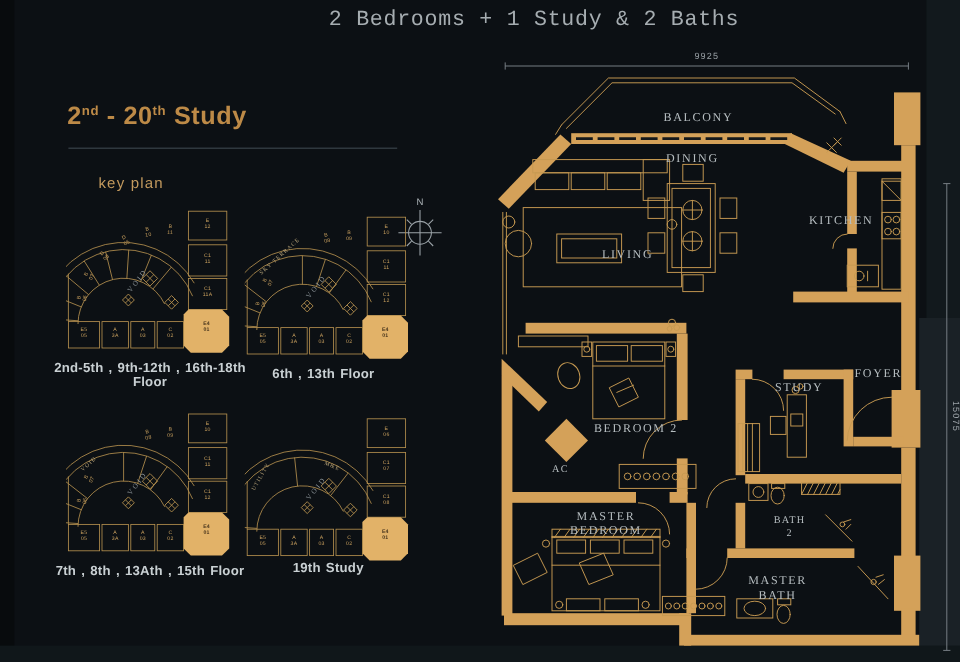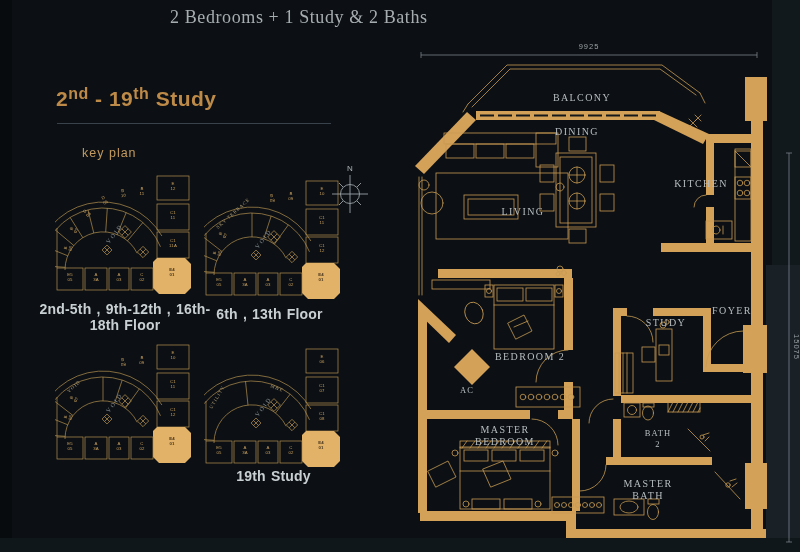--- a/index.html
+++ b/index.html
@@ -4,30 +4,30 @@
 <style>
   html,body{margin:0;padding:0;background:#0b0f12;}
   #page{position:relative;width:800px;height:552px;overflow:hidden;background:#0c1014;
         font-family:"Liberation Sans",sans-serif;}
   .band{position:absolute;pointer-events:none;}
   #band-left{left:0;top:0;width:12px;height:552px;background:#080b0d;}
   #band-right-top{right:0;top:0;width:28px;height:265px;background:#12191d;}
   #band-right-bot{right:0;top:265px;width:34px;height:287px;background:#1a2126;}
   #band-bottom{left:0;top:538px;width:800px;height:14px;background:#10171a;}
 
-  #title{position:absolute;left:170px;top:7px;width:550px;text-align:left;
-         font-family:Liberation Serif, serif;font-size:18px;letter-spacing:.6px;color:#a6adb1;}
+  #title{position:absolute;left:170px;top:7px;width:550px;text-align:center;
+         font-family:Liberation Mono, monospace;font-size:18px;letter-spacing:.6px;color:#a6adb1;}
   #heading{position:absolute;left:56px;top:85px;font-size:21px;font-weight:bold;
            color:#bd8a47;letter-spacing:.5px;}
-  #heading .sup{font-size:16px;vertical-align:7px;}
+  #heading .sup{font-size:11px;vertical-align:7px;}
   #divider{position:absolute;left:57px;top:123px;width:274px;height:1px;background:#39424a;}
   #keyplan-label{position:absolute;left:58px;top:146px;font-size:12.5px;color:#c39a5e;letter-spacing:1px;padding-left:24px;}
 
   .kp-box{position:absolute;}
-  .kp-caption{position:absolute;text-align:center;font-size:14px;font-weight:bold;
+  .kp-caption{position:absolute;text-align:center;font-size:11px;font-weight:bold;
               color:#c9d0d3;letter-spacing:.2px;word-spacing:1px;}
   .kl{fill:none;stroke:#b5904f;stroke-width:.7;}
   .kg{fill:#e2b268;stroke:none;}
   .ku{font:4.3px "Liberation Sans",sans-serif;fill:#c9a05e;letter-spacing:.2px;}
   .kgt{font:bold 4.3px "Liberation Sans",sans-serif;fill:#42301a;}
   .kat{font:4.8px "Liberation Serif",serif;fill:#b6a278;letter-spacing:1px;}
   .kv{font:6px "Liberation Serif",serif;fill:#8e969b;letter-spacing:2px;}
 
   .wall{fill:#d4a159;stroke:none;}
   .ol,.fu{fill:none;stroke:#c79a52;stroke-width:.8;stroke-linecap:round;}
@@ -42,21 +42,21 @@
 <body>
 
 <div id="page">
   <div id="band-left" class="band"></div>
   <div id="band-right-top" class="band"></div>
   <div id="band-right-bot" class="band"></div>
   <div id="band-bottom" class="band"></div>
 
   <div id="title">2 Bedrooms + 1 Study &amp; 2 Baths</div>
 
-  <div id="heading"><span>2</span><span class="sup">nd</span><span> - </span><span>19</span><span class="sup">th</span><span> Study</span></div>
+  <div id="heading"><span>2</span><span class="sup">nd</span><span> - </span><span>20</span><span class="sup">th</span><span> Study</span></div>
   <div id="divider"></div>
   <div id="keyplan-label">key plan</div>
 
   <svg style="position:absolute;left:330px;top:160px" width="40" height="58" viewBox="0 0 40 58">
     <text class="nt" x="17" y="11">N</text>
     <circle class="nc" cx="20" cy="34" r="9.5"></circle>
     <path class="nc" d="M20,15V53 M2,34H38 M13,27L9,23 M27,27L31,23 M13,41L9,45 M27,41L31,45"></path>
   </svg>
 
   <div class="kp-box" style="left:55px;top:172px"><svg class="kp" width="138" height="126" viewBox="0 0 138 126">
@@ -212,20 +212,21 @@
         <text x="41" y="104" class="ku" text-anchor="middle"><tspan x="41">A</tspan><tspan x="41" dy="5">3A</tspan></text>
         <text x="64" y="104" class="ku" text-anchor="middle"><tspan x="64">A</tspan><tspan x="64" dy="5">03</tspan></text>
         <text x="87" y="104" class="ku" text-anchor="middle"><tspan x="87">C</tspan><tspan x="87" dy="5">02</tspan></text>
         <text x="66" y="42" class="kat" transform="rotate(22 66 42)">M&amp;E</text>
         <text x="8" y="64" class="kat" transform="rotate(-60 8 64)">UTILITY</text>
         <text x="54" y="72" class="kv" transform="rotate(-52 54 72)">VOID</text>
       </svg></div>
 
   <div class="kp-caption" style="left:30px;top:301px;width:190px">2nd-5th , 9th-12th , 16th-18th Floor</div>
   <div class="kp-caption" style="left:192px;top:306px;width:155px">6th , 13th Floor</div>
+  <div class="kp-caption" style="left:25px;top:470px;width:200px">7th , 8th , 13Ath , 15th Floor</div>
   <div class="kp-caption" style="left:196px;top:468px;width:155px">19th Study</div>
 
   <svg style="position:absolute;left:410px;top:37px" width="390" height="515" viewBox="0 0 390 515">
 
     <g>
       <path class="dl" d="M11,21V15 M11,18H347 M347,21V15"></path>
       <text class="dim" x="179" y="12" text-anchor="middle">9925</text>
       <path class="dl" d="M376,116H382 M379,116V505 M376,505H382"></path>
       <text class="dim" x="384" y="310" text-anchor="middle" transform="rotate(90 384 310)">15075</text>
     </g>

